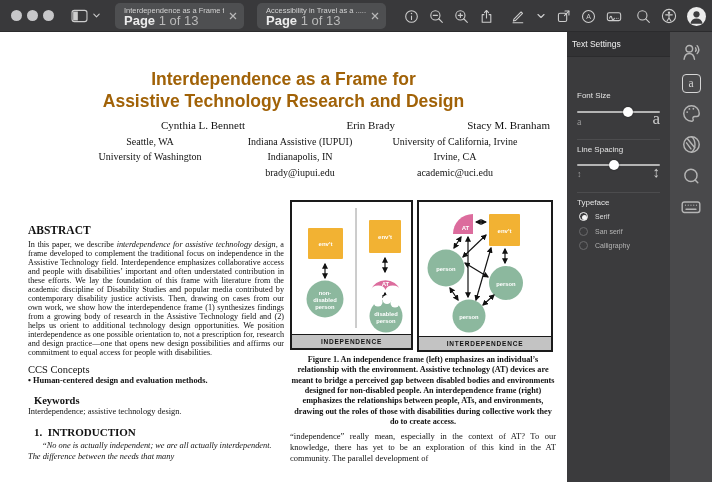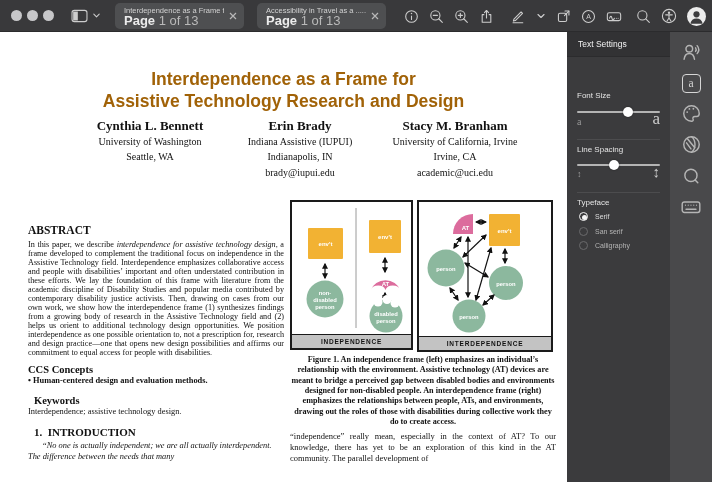--- a/index.html
+++ b/index.html
@@ -22,48 +22,48 @@
   .avatar { width:19px; height:19px; border-radius:50%; background:#ececec; display:flex; align-items:center; justify-content:center; }
   .icon-stroke { stroke:#cdcdcd; fill:none; stroke-width:1.15; stroke-linecap:round; stroke-linejoin:round; }
 
   
   .content { position:absolute; top:32px; left:0; width:712px; height:450px; }
   .page { position:absolute; left:0; top:0; width:567px; height:450px; background:#ffffff; color:#111; overflow:hidden; }
 
   .paper-title { position:absolute; top:36px; left:0; width:567px; text-align:center; font-weight:bold; font-size:17.5px; line-height:22px; color:#a16207; }
   .authors { position:absolute; top:86px; left:0; width:567px; height:80px; font-family:"Liberation Serif",serif; }
   .author { position:absolute; width:190px; text-align:center; font-size:10px; line-height:15.5px; }
-  .author .nm { font-weight:bold; font-size:13px; }
+  .author .nm { font-weight:normal; font-size:11px;text-align:right; }
   .a0 { left:55px; } .a1 { left:205px; } .a2 { left:360px; }
 
   .col-left { position:absolute; left:28px; top:172px; width:256px; height:278px; overflow:hidden; font-family:"Liberation Serif",serif;margin-top:20px; }
   .h-abs { font-weight:bold; font-size:11.5px; margin-bottom:4px; }
   .abs-p { font-size:8.2px; line-height:9px; text-align:justify; }
-  .h-ccs { font-weight:bold; font-size:10.5px; margin-top:7px; margin-bottom:1px; }
+  .h-ccs { font-weight:normal; font-size:10.5px; margin-top:7px; margin-bottom:1px; }
   .ccs-item { font-weight:bold; font-size:8.4px; line-height:10.5px; }
   .h-kw { font-weight:bold; font-size:10.5px; margin-top:8px; margin-bottom:1px; padding-left:6px; }
   .kw { font-size:8.4px; line-height:10.5px; }
   .h-intro { font-weight:bold; font-size:11px; margin-top:9px; padding-left:6px; }
   .quote { font-style:italic; font-size:8.4px; line-height:10.6px; margin-top:3px; text-indent:14px; }
 
   .col-right { position:absolute; left:290px; top:168px; width:266px; height:282px; overflow:hidden; font-family:"Liberation Serif",serif; }
   .fig-row { display:flex; gap:4px; align-items:flex-start; }
   .fig-panel { border:2px solid #1a1a1a; background:#fff; }
   .fp1 { width:123px; height:150px; }
   .fp2 { width:136px; height:152px; }
   .fig-label { height:14px; background:#c3c3c3; border-top:1.5px solid #1a1a1a; text-align:center; font-family:"Liberation Sans",sans-serif; font-weight:bold; font-size:6.5px; letter-spacing:0.8px; line-height:13px; color:#111; }
   .fig-svg { display:block; }
   .fig-caption { margin-top:3px; text-align:center; font-weight:bold; font-size:8.2px; line-height:10.35px; }
   .right-text { margin-top:4px; font-size:8.5px; line-height:11px; text-align:justify; }
   .fig-txt { font-family:"Liberation Sans",sans-serif; font-weight:bold; fill:#ffffff; text-anchor:middle; }
   .fig-arrow { stroke:#111; stroke-width:1.2; }
 
   
   .settings { position:absolute; left:567px; top:0; width:103px; height:450px; background:#3b3b3d; }
-  .set-header { height:25px; background:#323234; border-bottom:1px solid #2b2b2d; font-size:8.5px; color:#f2f2f2; line-height:25px; padding-left:11px; }
+  .set-header { height:25px; background:#323234; border-bottom:1px solid #2b2b2d; font-size:8.5px; color:#f2f2f2; line-height:25px; padding-left:5px; }
   .set-label { position:absolute; left:10px; font-size:8px; color:#e4e4e4; }
   .slider { position:absolute; left:10px; width:83px; height:11px; cursor:pointer; }
   .slider .track { position:absolute; top:5px; left:0; right:0; height:1.5px; background:#b4b4b4; border-radius:1px; }
   .slider .thumb { position:absolute; top:0.5px; width:10px; height:10px; border-radius:50%; background:#ffffff; box-shadow:0 0 2px rgba(0,0,0,.5); }
   .glyph-min { position:absolute; left:10px; color:#9a9a9a; font-family:"Liberation Serif",serif; }
   .glyph-max { position:absolute; right:10px; color:#cdcdcd; font-family:"Liberation Serif",serif; }
   .set-div { position:absolute; left:10px; right:10px; height:1px; background:#4c4c4e; }
   .radio-row { position:absolute; left:12px; display:flex; align-items:center; gap:7px; cursor:pointer; }
   .radio { width:9px; height:9px; border-radius:50%; border:1.5px solid #6a6a6c; position:relative; }
   .radio-row .rlabel { font-size:7px; color:#b4b4b4; }
@@ -181,22 +181,22 @@
 
     <div class="page">
       <div class="paper-title">
         <div>Interdependence as a Frame for</div>
         <div>Assistive Technology Research and Design</div>
       </div>
 
       <div class="authors">
         <div class="author a0">
           <div class="nm">Cynthia L. Bennett</div>
+          <div>Seattle, WA</div>
           <div>University of Washington</div>
-          <div>Seattle, WA</div>
         </div>
         <div class="author a1">
           <div class="nm">Erin Brady</div>
           <div>Indiana Assistive (IUPUI)</div>
           <div>Indianapolis, IN</div>
           <div>brady@iupui.edu</div>
         </div>
         <div class="author a2">
           <div class="nm">Stacy M. Branham</div>
           <div>University of California, Irvine</div>

